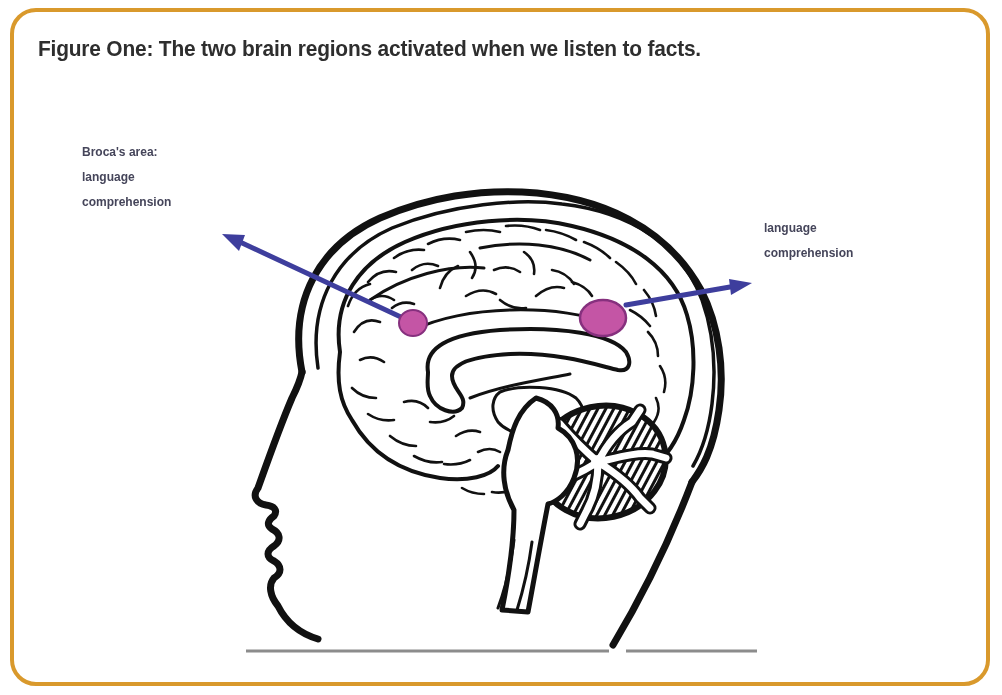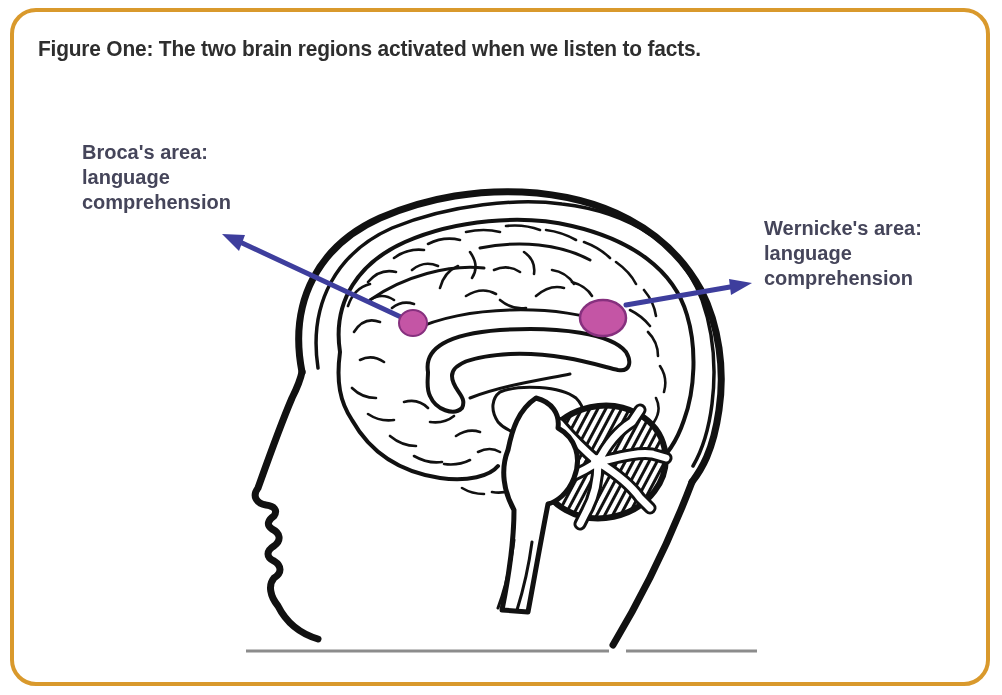--- a/index.html
+++ b/index.html
@@ -25,21 +25,21 @@
     border-radius:26px;background:#ffffff;
   }
   .figure-title{
     position:absolute;left:38px;top:36px;
     font-size:22px;font-weight:700;letter-spacing:-0.2px;
     color:var(--title-text);white-space:nowrap;
     transform:scaleX(0.95);transform-origin:left center;
   }
   .region-label{
     position:absolute;
-    font-size:20px;font-weight:700;line-height:25px;
+    font-size:12px;font-weight:700;line-height:25px;
     color:var(--label-text);
   }
   .region-label.broca{left:82px;top:140px;width:170px;}
   .region-label.wernicke{left:764px;top:216px;width:190px;}
   svg.diagram{position:absolute;left:0;top:0;}
   .ink{stroke:var(--ink);fill:none;}
 </style>
 </head>
 <body>
 
@@ -49,21 +49,20 @@
 
   <div class="figure-title">Figure One: The two brain regions activated when we listen to facts.</div>
 
   <div class="region-label broca">
     <div>Broca's area:</div>
     <div>language</div>
     <div>comprehension</div>
   </div>
 
   <div class="region-label wernicke">
-    <div>Wernicke's area:</div>
     <div>language</div>
     <div>comprehension</div>
   </div>
 
   <svg class="diagram" width="1002" height="695" viewBox="0 0 1002 695">
     <defs>
       <pattern id="cbh" width="7" height="7" patternUnits="userSpaceOnUse" patternTransform="rotate(40)">
         <rect width="7" height="7" fill="#ffffff"></rect>
         <line x1="1" y1="0" x2="1" y2="7" stroke="#111111" stroke-width="4"></line>
       </pattern>

